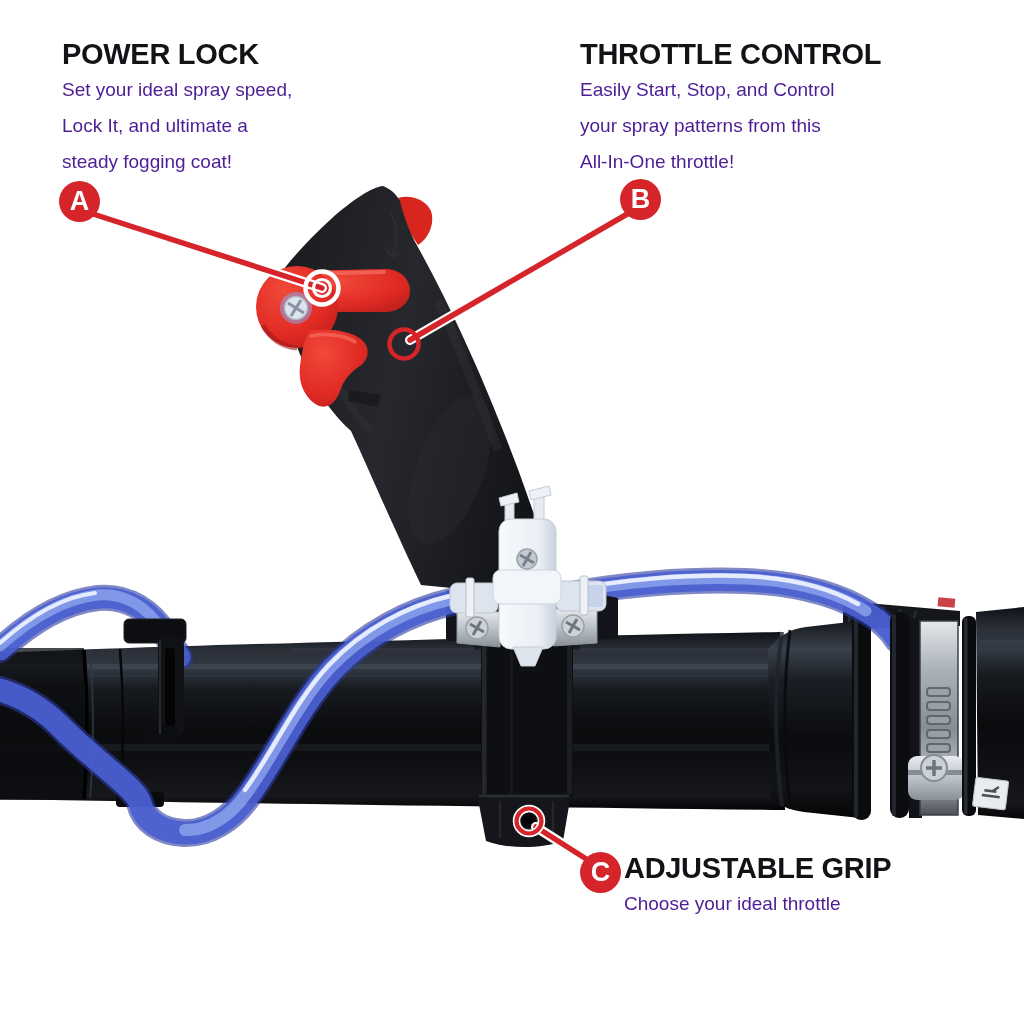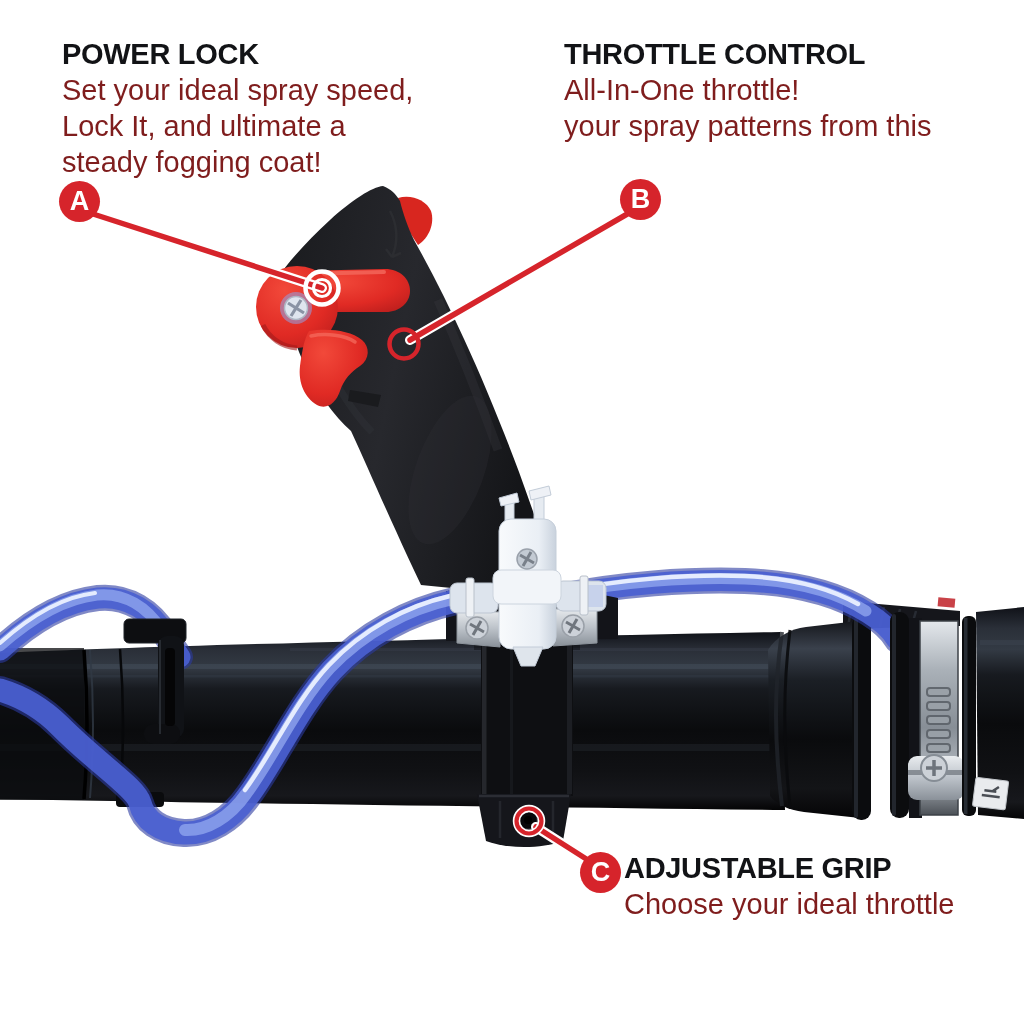--- a/index.html
+++ b/index.html
@@ -8,29 +8,29 @@
     background:#ffffff;font-family:"Liberation Sans", sans-serif;
     -webkit-font-smoothing:antialiased;
   }
   #art{position:absolute;left:0;top:0;width:1024px;height:1024px;}
   .feature{position:absolute;color:#141519;}
   .feature .title{
     font-size:29px;font-weight:700;letter-spacing:-0.3px;line-height:36px;color:#121316;
     white-space:nowrap;
   }
   .feature .line{
-    font-size:29px;font-weight:400;line-height:36px;color:#7f1d1d;white-space:nowrap;
+    font-size:19px;font-weight:400;line-height:36px;color:#4c1d95;white-space:nowrap;
   }
   .badge{
     position:absolute;width:41px;height:41px;border-radius:50%;
     background:#d6242b;color:#ffffff;font-size:27px;font-weight:700;
     line-height:41px;text-align:center;z-index:6;
   }
   #feat-a{left:62px;top:36px;}
-  #feat-b{left:564px;top:36px;}
+  #feat-b{left:580px;top:36px;}
   #feat-c{left:624px;top:850px;}
   #badge-a{left:59px;top:181px;}
   #badge-b{left:620px;top:179px;}
   #badge-c{left:580px;top:852px;}
 </style>
 </head>
 <body>
 
 <div id="stage">
 
@@ -279,22 +279,23 @@
 
   <div class="feature" id="feat-a">
     <div class="title">POWER LOCK</div>
     <div class="line">Set your ideal spray speed,</div>
     <div class="line">Lock It, and ultimate a</div>
     <div class="line">steady fogging coat!</div>
   </div>
 
   <div class="feature" id="feat-b">
     <div class="title">THROTTLE CONTROL</div>
+    <div class="line">Easily Start, Stop, and Control</div>
+    <div class="line">your spray patterns from this</div>
     <div class="line">All-In-One throttle!</div>
-    <div class="line">your spray patterns from this</div>
   </div>
 
   <div class="feature" id="feat-c">
     <div class="title">ADJUSTABLE GRIP</div>
     <div class="line">Choose your ideal throttle</div>
   </div>
 
   <div class="badge" id="badge-a">A</div>
   <div class="badge" id="badge-b">B</div>
   <div class="badge" id="badge-c">C</div>

